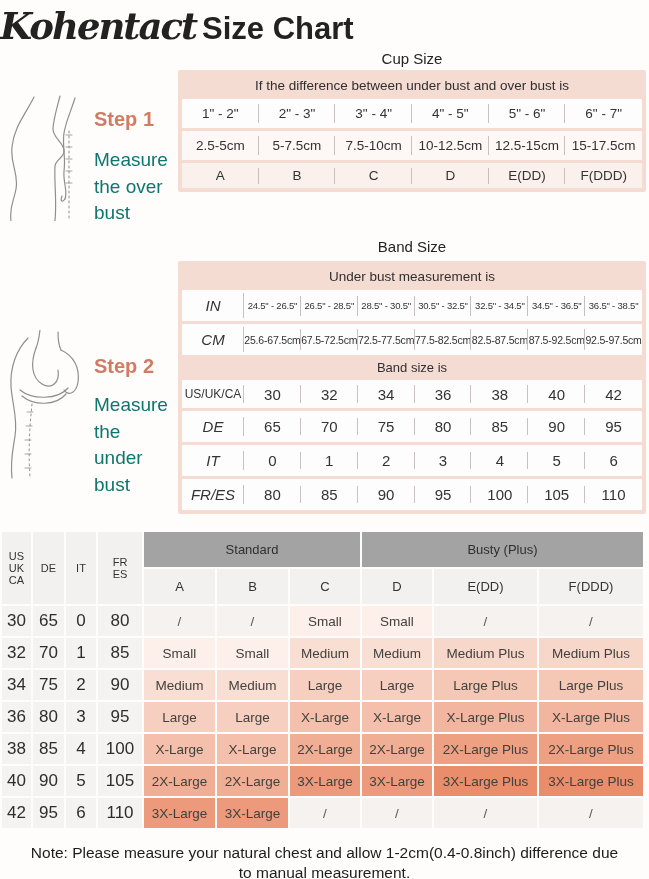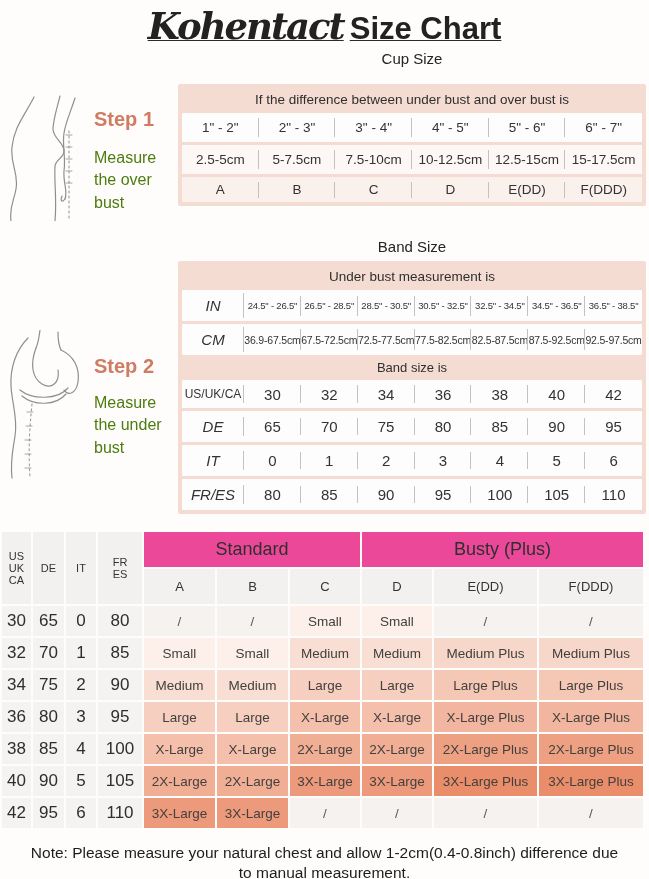--- a/index.html
+++ b/index.html
@@ -2,21 +2,21 @@
 <html><head>
 <meta charset="utf-8">
 <style>
   html,body{margin:0;padding:0;}
   body{
     width:649px;height:879px;position:relative;overflow:hidden;
     background:#fefdfc;color:#2b2b2b;
     font-family:"Liberation Sans", sans-serif;
   }
   
-  .title{position:absolute;top:4px;left:0;width:100%;text-align:center;white-space:nowrap;text-decoration:underline;}
+  .title{position:absolute;top:4px;left:0;width:100%;text-align:left;white-space:nowrap;}
   .brand{font-family:"DejaVu Serif", serif;font-style:italic;font-weight:700;
          font-size:37px;letter-spacing:-2px;color:#222;}
   .title-rest{font-size:31px;font-weight:700;letter-spacing:0;color:#222;margin-left:6px;}
   
   .sec-heading{position:absolute;left:178px;width:468px;text-align:center;
                font-size:15px;color:#242424;}
   
   .pink-table{position:absolute;left:178px;width:468px;background:#f5dcd3;
               border-radius:2px;padding:4px;box-sizing:border-box;
               display:flex;flex-direction:column;gap:3px;}
@@ -34,50 +34,50 @@
   .t-cell.lbl-sm{font-size:12px;letter-spacing:0;}
   .t-cell.v-xs{font-size:9.5px;letter-spacing:-0.2px;}
   .t-cell.v-s{font-size:10.5px;letter-spacing:-0.2px;}
   .t-cell.v-m{font-size:15px;}
   .t-cell.sep::after{content:"";position:absolute;right:0;top:18%;height:64%;
                      width:1px;background:#c6c1be;}
   .t-cell.sep-tall::after{top:10%;height:80%;}
   
   .step{position:absolute;left:0;width:168px;}
   .step-label{position:absolute;left:94px;font-size:20px;font-weight:700;color:#cf7c62;}
-  .step-desc{position:absolute;left:94px;width:80px;font-size:16px;line-height:1.4;color:#4d7c0f;}
+  .step-desc{position:absolute;left:94px;width:80px;font-size:19px;line-height:1.4;color:#0f766e;}
   .step svg{position:absolute;}
   
   .matrix{position:absolute;left:2px;top:532px;display:grid;gap:2px;
           grid-template-columns:29px 31px 30px 44px 71px 71px 70px 70px 103px 104px;
           grid-template-rows:35px 35px repeat(7,30px);}
   .m-lh{grid-row:1 / 3;background:#f3f1f0;display:flex;flex-direction:column;
         align-items:center;justify-content:center;font-size:11px;line-height:1.12;color:#333;}
-  .m-group{background:#ec4899;display:flex;align-items:center;justify-content:center;
-           font-size:18px;color:#2f2f2f;}
+  .m-group{background:#a3a3a3;display:flex;align-items:center;justify-content:center;
+           font-size:13px;color:#2f2f2f;}
   .m-sub{background:#f3f1f0;display:flex;align-items:center;justify-content:center;
          font-size:13px;color:#333;}
   .m-num{background:#f5f3f2;display:flex;align-items:center;justify-content:center;
          font-size:17px;color:#2e2e2e;}
   .m-cell{display:flex;align-items:center;justify-content:center;
           font-size:13.5px;color:#43413d;white-space:nowrap;}
   
   .note{position:absolute;top:839px;left:0;width:100%;text-align:center;
         font-size:15.5px;line-height:1.28;color:#1d1d1d;}
   .note-inner{max-width:600px;margin:4px auto;}
 </style>
 </head>
 <body>
 
 <div class="title">
   <span class="brand">Kohentact</span><span class="title-rest">Size Chart</span>
 </div>
 
 <div class="sec-heading" style="top:50px;">Cup Size</div>
-<div class="pink-table" style="top:84px;justify-content:flex-end;">
+<div class="pink-table" style="top:70px;justify-content:flex-end;">
     <div class="t-head">If the difference between under bust and over bust is</div>
     <div class="t-row cols6">
       <div class="t-cell sep">1" - 2"</div>
       <div class="t-cell sep">2" - 3"</div>
       <div class="t-cell sep">3" - 4"</div>
       <div class="t-cell sep">4" - 5"</div>
       <div class="t-cell sep">5" - 6"</div>
       <div class="t-cell">6" - 7"</div>
     </div>
     <div class="t-row cols6 cmtint">
@@ -119,21 +119,21 @@
       <div class="t-cell v-xs sep sep-tall">24.5" - 26.5"</div>
       <div class="t-cell v-xs sep sep-tall">26.5" - 28.5"</div>
       <div class="t-cell v-xs sep sep-tall">28.5" - 30.5"</div>
       <div class="t-cell v-xs sep sep-tall">30.5" - 32.5"</div>
       <div class="t-cell v-xs sep sep-tall">32.5" - 34.5"</div>
       <div class="t-cell v-xs sep sep-tall">34.5" - 36.5"</div>
       <div class="t-cell v-xs">36.5" - 38.5"</div>
     </div>
     <div class="t-row band">
       <div class="t-cell lbl sep sep-tall">CM</div>
-      <div class="t-cell v-s sep sep-tall">36.9-67.5cm</div>
+      <div class="t-cell v-s sep sep-tall">25.6-67.5cm</div>
       <div class="t-cell v-s sep sep-tall">67.5-72.5cm</div>
       <div class="t-cell v-s sep sep-tall">72.5-77.5cm</div>
       <div class="t-cell v-s sep sep-tall">77.5-82.5cm</div>
       <div class="t-cell v-s sep sep-tall">82.5-87.5cm</div>
       <div class="t-cell v-s sep sep-tall">87.5-92.5cm</div>
       <div class="t-cell v-s">92.5-97.5cm</div>
     </div>
     <div class="t-head small">Band size is</div>
     <div class="t-row band">
       <div class="t-cell lbl-sm sep">US/UK/CA</div>

